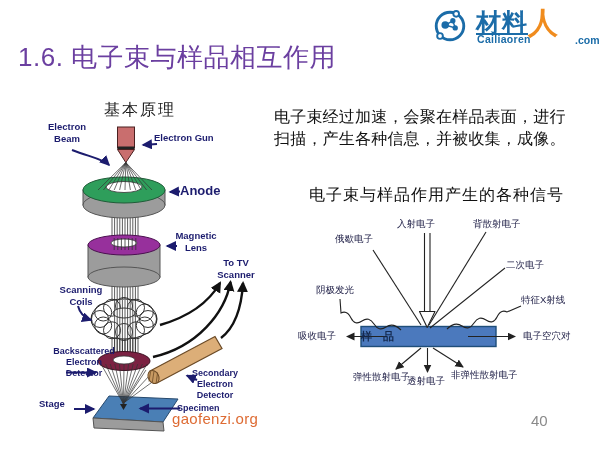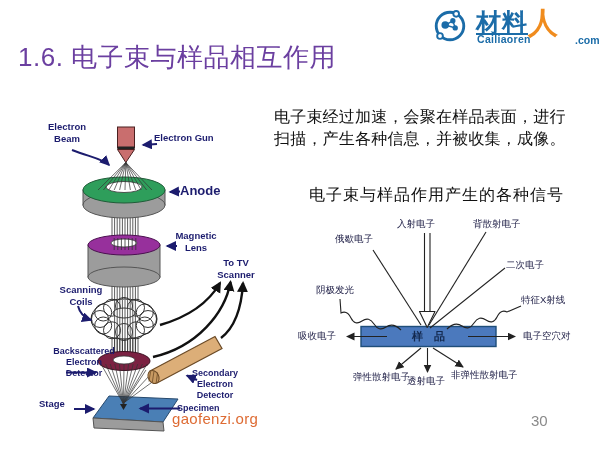--- a/index.html
+++ b/index.html
@@ -15,21 +15,21 @@
   .brand-dom{left:543px;top:34px;font-size:10.5px;font-weight:bold;color:#1B6CA8;margin-left:32px;}
   
   .dhead{left:104px;top:100px;font-size:16px;color:#1a1a1a;letter-spacing:2px;white-space:nowrap;}
   .ml{font-size:9px;font-weight:bold;color:#1C1C6E;line-height:1.22;white-space:pre-line;text-align:center;}
   .ctr{transform:translateX(-50%);}
   .watermark{left:172px;top:410px;font-size:15px;color:#DE6B33;letter-spacing:0.3px;text-align:center;}
   
   .para{left:274px;top:106px;font-size:16px;color:#111;line-height:21px;white-space:nowrap;letter-spacing:0.2px;}
   .shead{left:309px;top:185px;font-size:16px;color:#111;letter-spacing:1px;white-space:nowrap;}
   .sl{font-size:9.5px;color:#23234a;white-space:nowrap;}
-  .sample-label{left:361px;top:327px;width:135px;height:21px;line-height:19px;text-align:center;
+  .sample-label{left:361px;top:327px;width:135px;height:21px;line-height:19px;text-align:left;
                 font-size:11px;font-weight:bold;color:#13294f;}
   .pagenum{left:531px;top:412px;font-size:15px;color:#8A8A8A;}
   svg{position:absolute;left:0;top:0;}
 </style>
 </head>
 <body>
 
 <div class="slide">
 
   <svg width="600" height="450" viewBox="0 0 600 450">
@@ -161,20 +161,21 @@
     <path d="M15 19 L23 14.5 L25.5 22 Z" fill="none" stroke="#1B6CA8" stroke-width="1.5"></path>
     <circle cx="15" cy="19" r="4" fill="#1B6CA8"></circle>
     <circle cx="23" cy="14.5" r="2.8" fill="#1B6CA8"></circle>
     <circle cx="25.5" cy="22" r="2.8" fill="#1B6CA8"></circle>
   </svg>
   <div class="abs brand-cn">材料</div>
   <div class="abs brand-accent">人</div>
   <div class="abs brand-en">Cailiaoren</div>
   <div class="abs brand-dom">.com</div>
 
+  <div class="abs dhead">基本原理</div>
   <div class="abs ml ctr" style="left:67px;top:121px;font-size:9.5px">Electron
 Beam</div>
   <div class="abs ml" style="left:154px;top:132px;font-size:9.5px">Electron Gun</div>
   <div class="abs ml" style="left:180px;top:182.5px;font-size:13px">Anode</div>
   <div class="abs ml ctr" style="left:196px;top:230px;font-size:9.5px">Magnetic
 Lens</div>
   <div class="abs ml ctr" style="left:236px;top:257px;font-size:9.5px">To TV
 Scanner</div>
   <div class="abs ml ctr" style="left:81px;top:284px;font-size:9.5px">Scanning
 Coils</div>
@@ -198,14 +199,14 @@
   <div class="abs sl" style="left:506px;top:259px">二次电子</div>
   <div class="abs sl" style="left:316px;top:284px">阴极发光</div>
   <div class="abs sl" style="left:521px;top:294px">特征X射线</div>
   <div class="abs sl" style="left:298px;top:330px">吸收电子</div>
   <div class="abs sl" style="left:523px;top:330px">电子空穴对</div>
   <div class="abs sl" style="left:353px;top:371px">弹性散射电子</div>
   <div class="abs sl" style="left:407px;top:375px">透射电子</div>
   <div class="abs sl" style="left:451px;top:369px">非弹性散射电子</div>
   <div class="abs sample-label">样　品</div>
 
-  <div class="abs pagenum">30</div>
+  <div class="abs pagenum">40</div>
 </div>
 
 </body></html>

